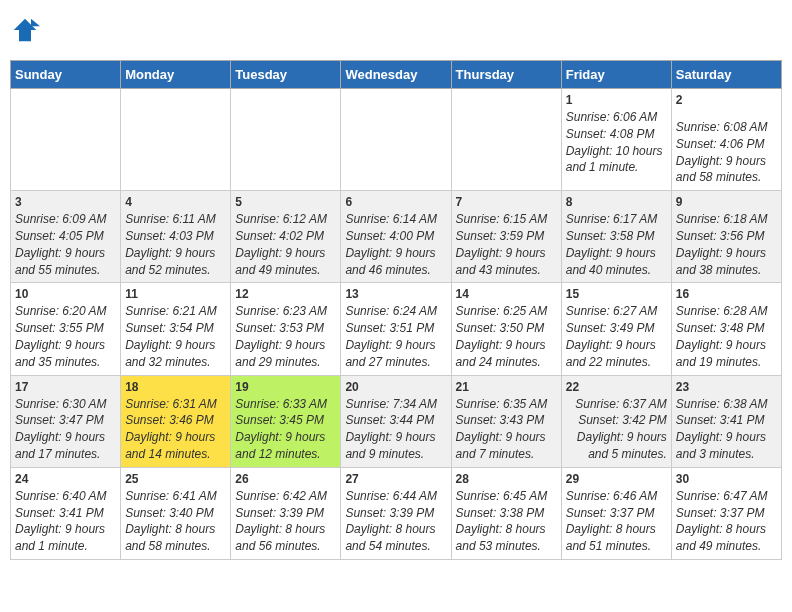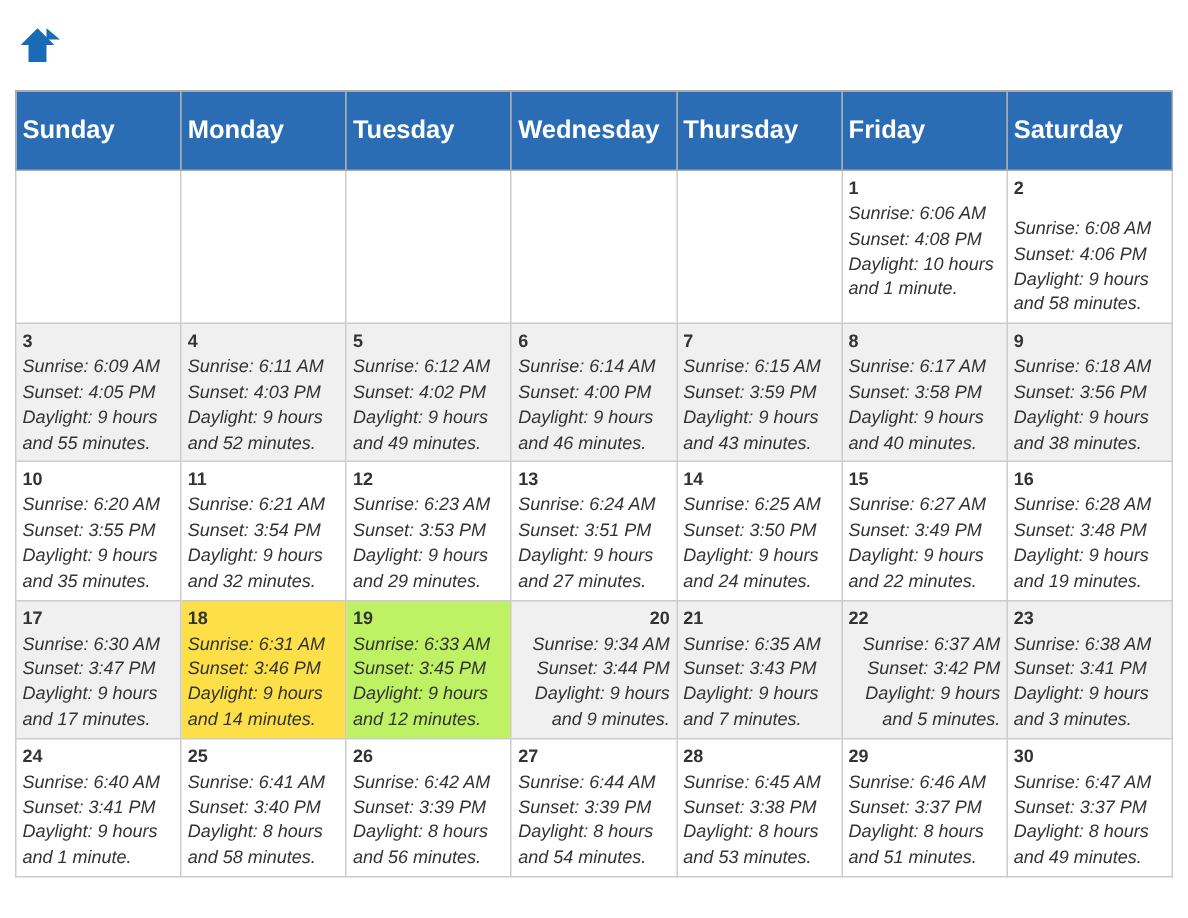--- a/index.html
+++ b/index.html
@@ -55,23 +55,23 @@
       color: #555;
     }
     .calendar-table {
       width: 100%;
       border-collapse: collapse;
       table-layout: fixed;
     }
     .calendar-table th {
       background-color: #2a6db5;
       color: #fff;
-      font-size: 17px;
-      font-weight: bold;
-      padding: 16px 4px;
+      font-size: 13px;
+      font-weight: bold;
+      padding: 6px 4px;
       text-align: left;
       border: 1px solid #aaa;
     }
     .calendar-table td {
       vertical-align: top;
       padding: 4px 4px;
       border: 1px solid #ccc;
       font-size: 10px;
       color: #333;
       background: #fff;
@@ -248,23 +248,23 @@
           <div class="cell-info" style="white-space: pre-line;">Sunrise: 6:31 AM
 Sunset: 3:46 PM
 Daylight: 9 hours and 14 minutes.</div>
         </td>
         <td style="background: #bef264;">
           <span class="day-number">19</span>
           <div class="cell-info" style="white-space: pre-line;">Sunrise: 6:33 AM
 Sunset: 3:45 PM
 Daylight: 9 hours and 12 minutes.</div>
         </td>
-        <td style="background: rgb(240, 240, 240); text-align: right;">
+        <td style="background: rgb(240, 240, 240);">
           <span class="day-number">20</span>
-          <div class="cell-info" style="white-space: pre-line;">Sunrise: 9:34 AM
+          <div class="cell-info" style="white-space: pre-line;">Sunrise: 7:34 AM
 Sunset: 3:44 PM
 Daylight: 9 hours and 9 minutes.</div>
         </td>
         <td style="background: rgb(240, 240, 240);">
           <span class="day-number">21</span>
           <div class="cell-info" style="white-space: pre-line;">Sunrise: 6:35 AM
 Sunset: 3:43 PM
 Daylight: 9 hours and 7 minutes.</div>
         </td>
         <td style="background: rgb(240, 240, 240);">

